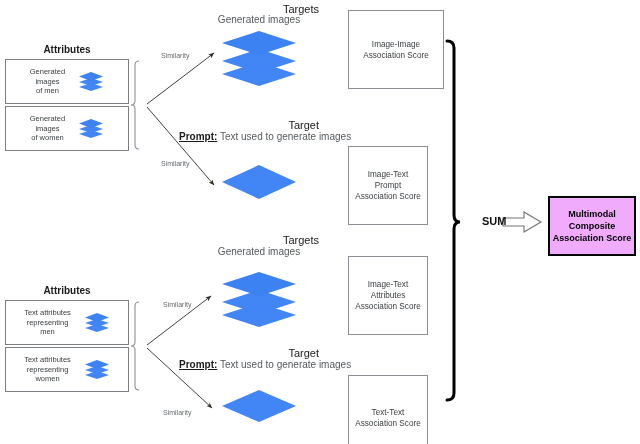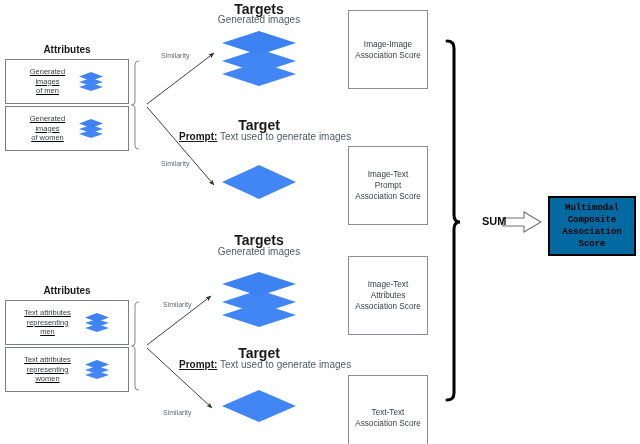--- a/index.html
+++ b/index.html
@@ -20,24 +20,24 @@
   
   .section-title {
     font-size: 10px;
     font-weight: bold;
     color: #1a1a1a;
     text-align: center;
     line-height: 12px;
     white-space: nowrap;
   }
   .target-title {
-    font-size: 14px;
-    font-weight: bold;
+    font-size: 11px;
+    font-weight: normal;
     color: #1a1a1a;
-    text-align: center;
+    text-align: right;
     line-height: 12px;
     white-space: nowrap;
   }
   .target-sub {
     font-size: 10px;
     color: #555a5e;
     text-align: center;
     line-height: 11px;
     white-space: nowrap;
   }
@@ -67,21 +67,20 @@
     border: 1px solid #7b7f83;
     background: #ffffff;
     display: flex;
     align-items: center;
     justify-content: center;
   }
   .attr-inner {
     display: flex;
     align-items: center;
     gap: 13px;
-    text-decoration: underline;
   }
   .attr-text {
     font-size: 7.5px;
     color: #3c4043;
     text-align: center;
     line-height: 9.5px;
     white-space: pre-line;
   }
 
   
@@ -98,25 +97,24 @@
     color: #3c4043;
     text-align: center;
     line-height: 11px;
     white-space: pre-line;
   }
 
   
   .final-box {
     box-sizing: border-box;
     border: 2px solid #000000;
-    background: #0369a1;
+    background: #f0abfc;
     display: flex;
     align-items: center;
     justify-content: center;
-    font-family: Liberation Mono, monospace;
   }
   .final-text {
     font-size: 9px;
     font-weight: bold;
     color: #000000;
     text-align: center;
     line-height: 12px;
     white-space: pre-line;
   }
 
@@ -261,21 +259,21 @@
   <div class="abs sim-label" style="left:163px; top:408px;">Similarity</div>
 
   <div class="abs target-title" style="left:199px; top:234px; width:120px;">Targets</div>
   <div class="abs target-sub" style="left:199px; top:246px; width:120px;">Generated images</div>
 
   <div class="abs target-title" style="left:199px; top:347px; width:120px;">Target</div>
   <div class="abs target-sub" style="left:179px; top:359px; width:160px;">
     <b>Prompt:</b><span> Text used to generate images</span>
   </div>
 
-  <div class="abs score-box" style="left:348px; top:10px; width:80px; height:79px;">
+  <div class="abs score-box" style="left:348px; top:10px; width:96px; height:79px;">
     <div class="score-text">Image-Image
 Association Score</div>
   </div>
 
   <div class="abs score-box" style="left:348px; top:146px; width:80px; height:79px;">
     <div class="score-text">Image-Text
 Prompt
 Association Score</div>
   </div>
 

